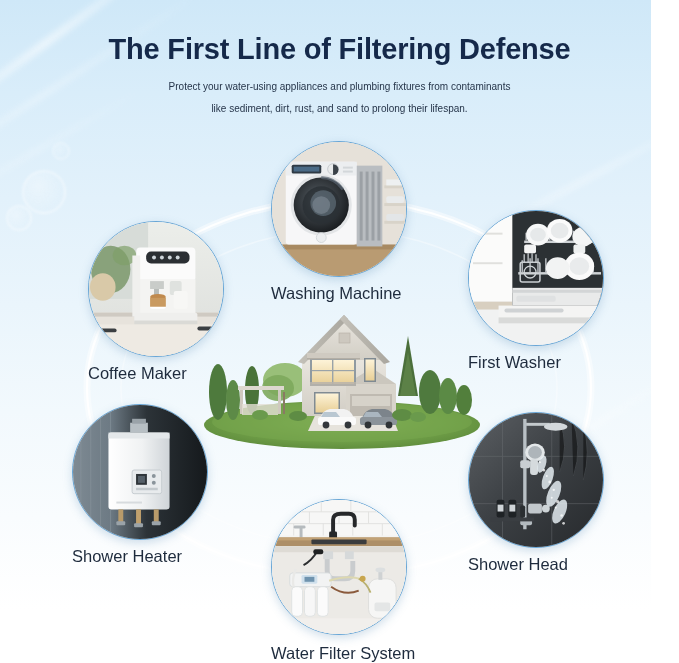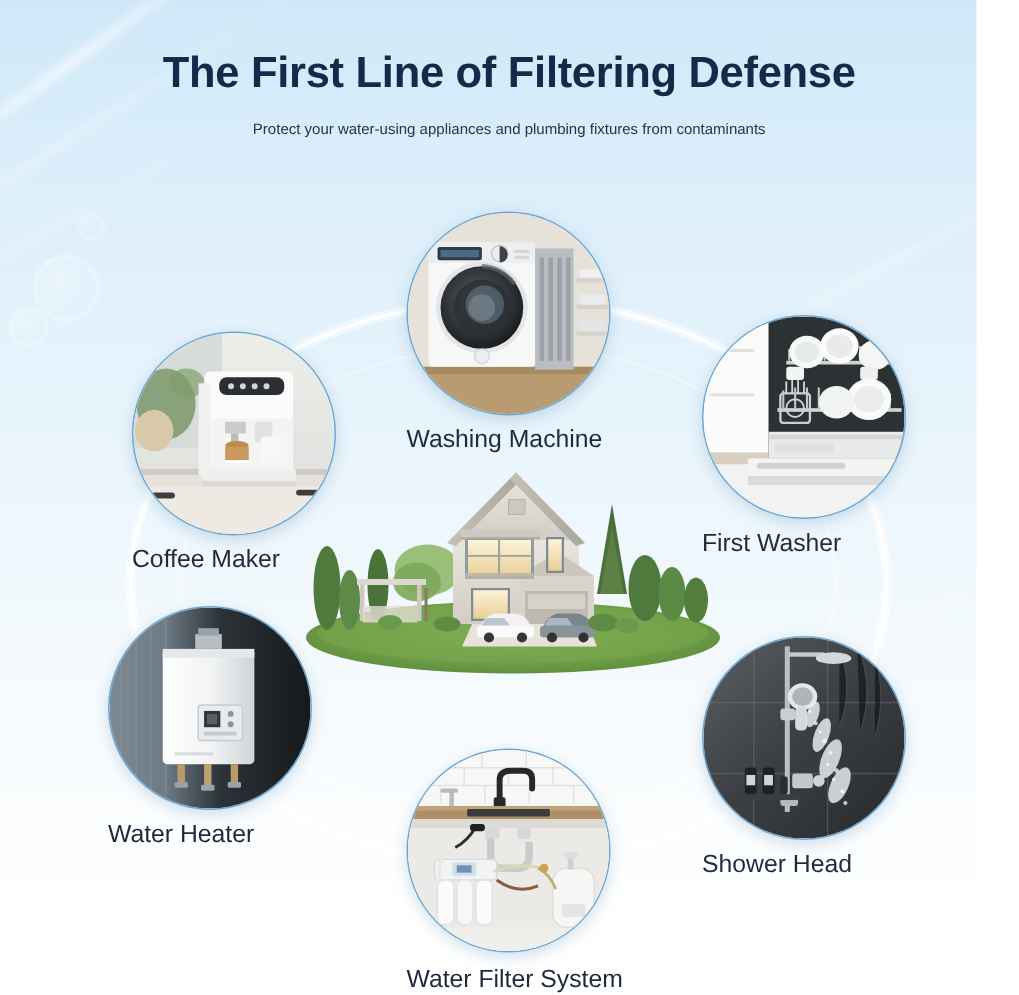--- a/index.html
+++ b/index.html
@@ -75,21 +75,21 @@
     margin-top: 7px;
     font-size: 16.5px;
     color: #1e2b3d;
     white-space: nowrap;
     font-family: "Liberation Sans Narrow", "Liberation Sans", sans-serif;
   }
   .node.coffee-maker        { left: 88px;  top: 221px; }
   .node.washing-machine     { left: 271px; top: 141px; }
   .node.dish-washer         { left: 468px; top: 210px; }
   .node.water-heater        { left: 72px;  top: 404px; }
-  .node.shower-head         { left: 468px; top: 424px; }
+  .node.shower-head         { left: 468px; top: 412px; }
   .node.water-filter-system { left: 271px; top: 499px; }
   .node.water-filter-system .node-label { margin-top: 9px; }
 </style>
 </head>
 <body>
 
 <div id="infographic">
 
   <div class="streak s1"></div>
   <div class="streak s2"></div>
@@ -97,20 +97,21 @@
   <div class="streak s4"></div>
   <div class="streak s5"></div>
   <div class="bokeh b1"></div>
   <div class="bokeh b2"></div>
   <div class="bokeh b3"></div>
 
   <div class="header">
     <div class="title">The First Line of Filtering Defense</div>
     <div class="subtitle">
       <div>Protect your water-using appliances and plumbing fixtures from contaminants</div>
+      <div>like sediment, dirt, rust, and sand to prolong their lifespan.</div>
     </div>
   </div>
 
   <svg class="ring-svg" viewBox="0 0 679 663">
     <ellipse cx="339" cy="388" rx="252" ry="188" fill="none" stroke="rgba(255,255,255,.95)" stroke-width="2.2"></ellipse>
     <ellipse cx="339" cy="388" rx="252" ry="188" fill="none" stroke="rgba(255,255,255,.45)" stroke-width="7"></ellipse>
     <ellipse cx="339" cy="388" rx="218" ry="158" fill="none" stroke="rgba(255,255,255,.35)" stroke-width="1.6"></ellipse>
   </svg>
 
   <div class="house-scene">
@@ -400,21 +401,21 @@
         <rect x="44" y="98" width="26" height="2" fill="#d7dbde"></rect>
 
         <rect x="46" y="106" width="5" height="14" fill="#b99b6a"></rect>
         <rect x="64" y="106" width="5" height="16" fill="#c0a06d"></rect>
         <rect x="82" y="106" width="5" height="14" fill="#b99b6a"></rect>
         <rect x="44" y="118" width="9" height="4" rx="1" fill="#9aa3a9"></rect>
         <rect x="62" y="120" width="9" height="4" rx="1" fill="#9aa3a9"></rect>
         <rect x="80" y="118" width="9" height="4" rx="1" fill="#9aa3a9"></rect>
       </svg>
     </div>
-    <div class="node-label">Water Heater</div>
+    <div class="node-label">Shower Heater</div>
   </div>
 
   <div class="node shower-head">
     <div class="circle">
       <svg viewBox="0 0 136 136">
         <defs>
           <linearGradient id="tileG" x1="0" y1="0" x2="1" y2="1">
             <stop offset="0%" stop-color="#5c6064"></stop>
             <stop offset="45%" stop-color="#3d4145"></stop>
             <stop offset="100%" stop-color="#26292c"></stop>

